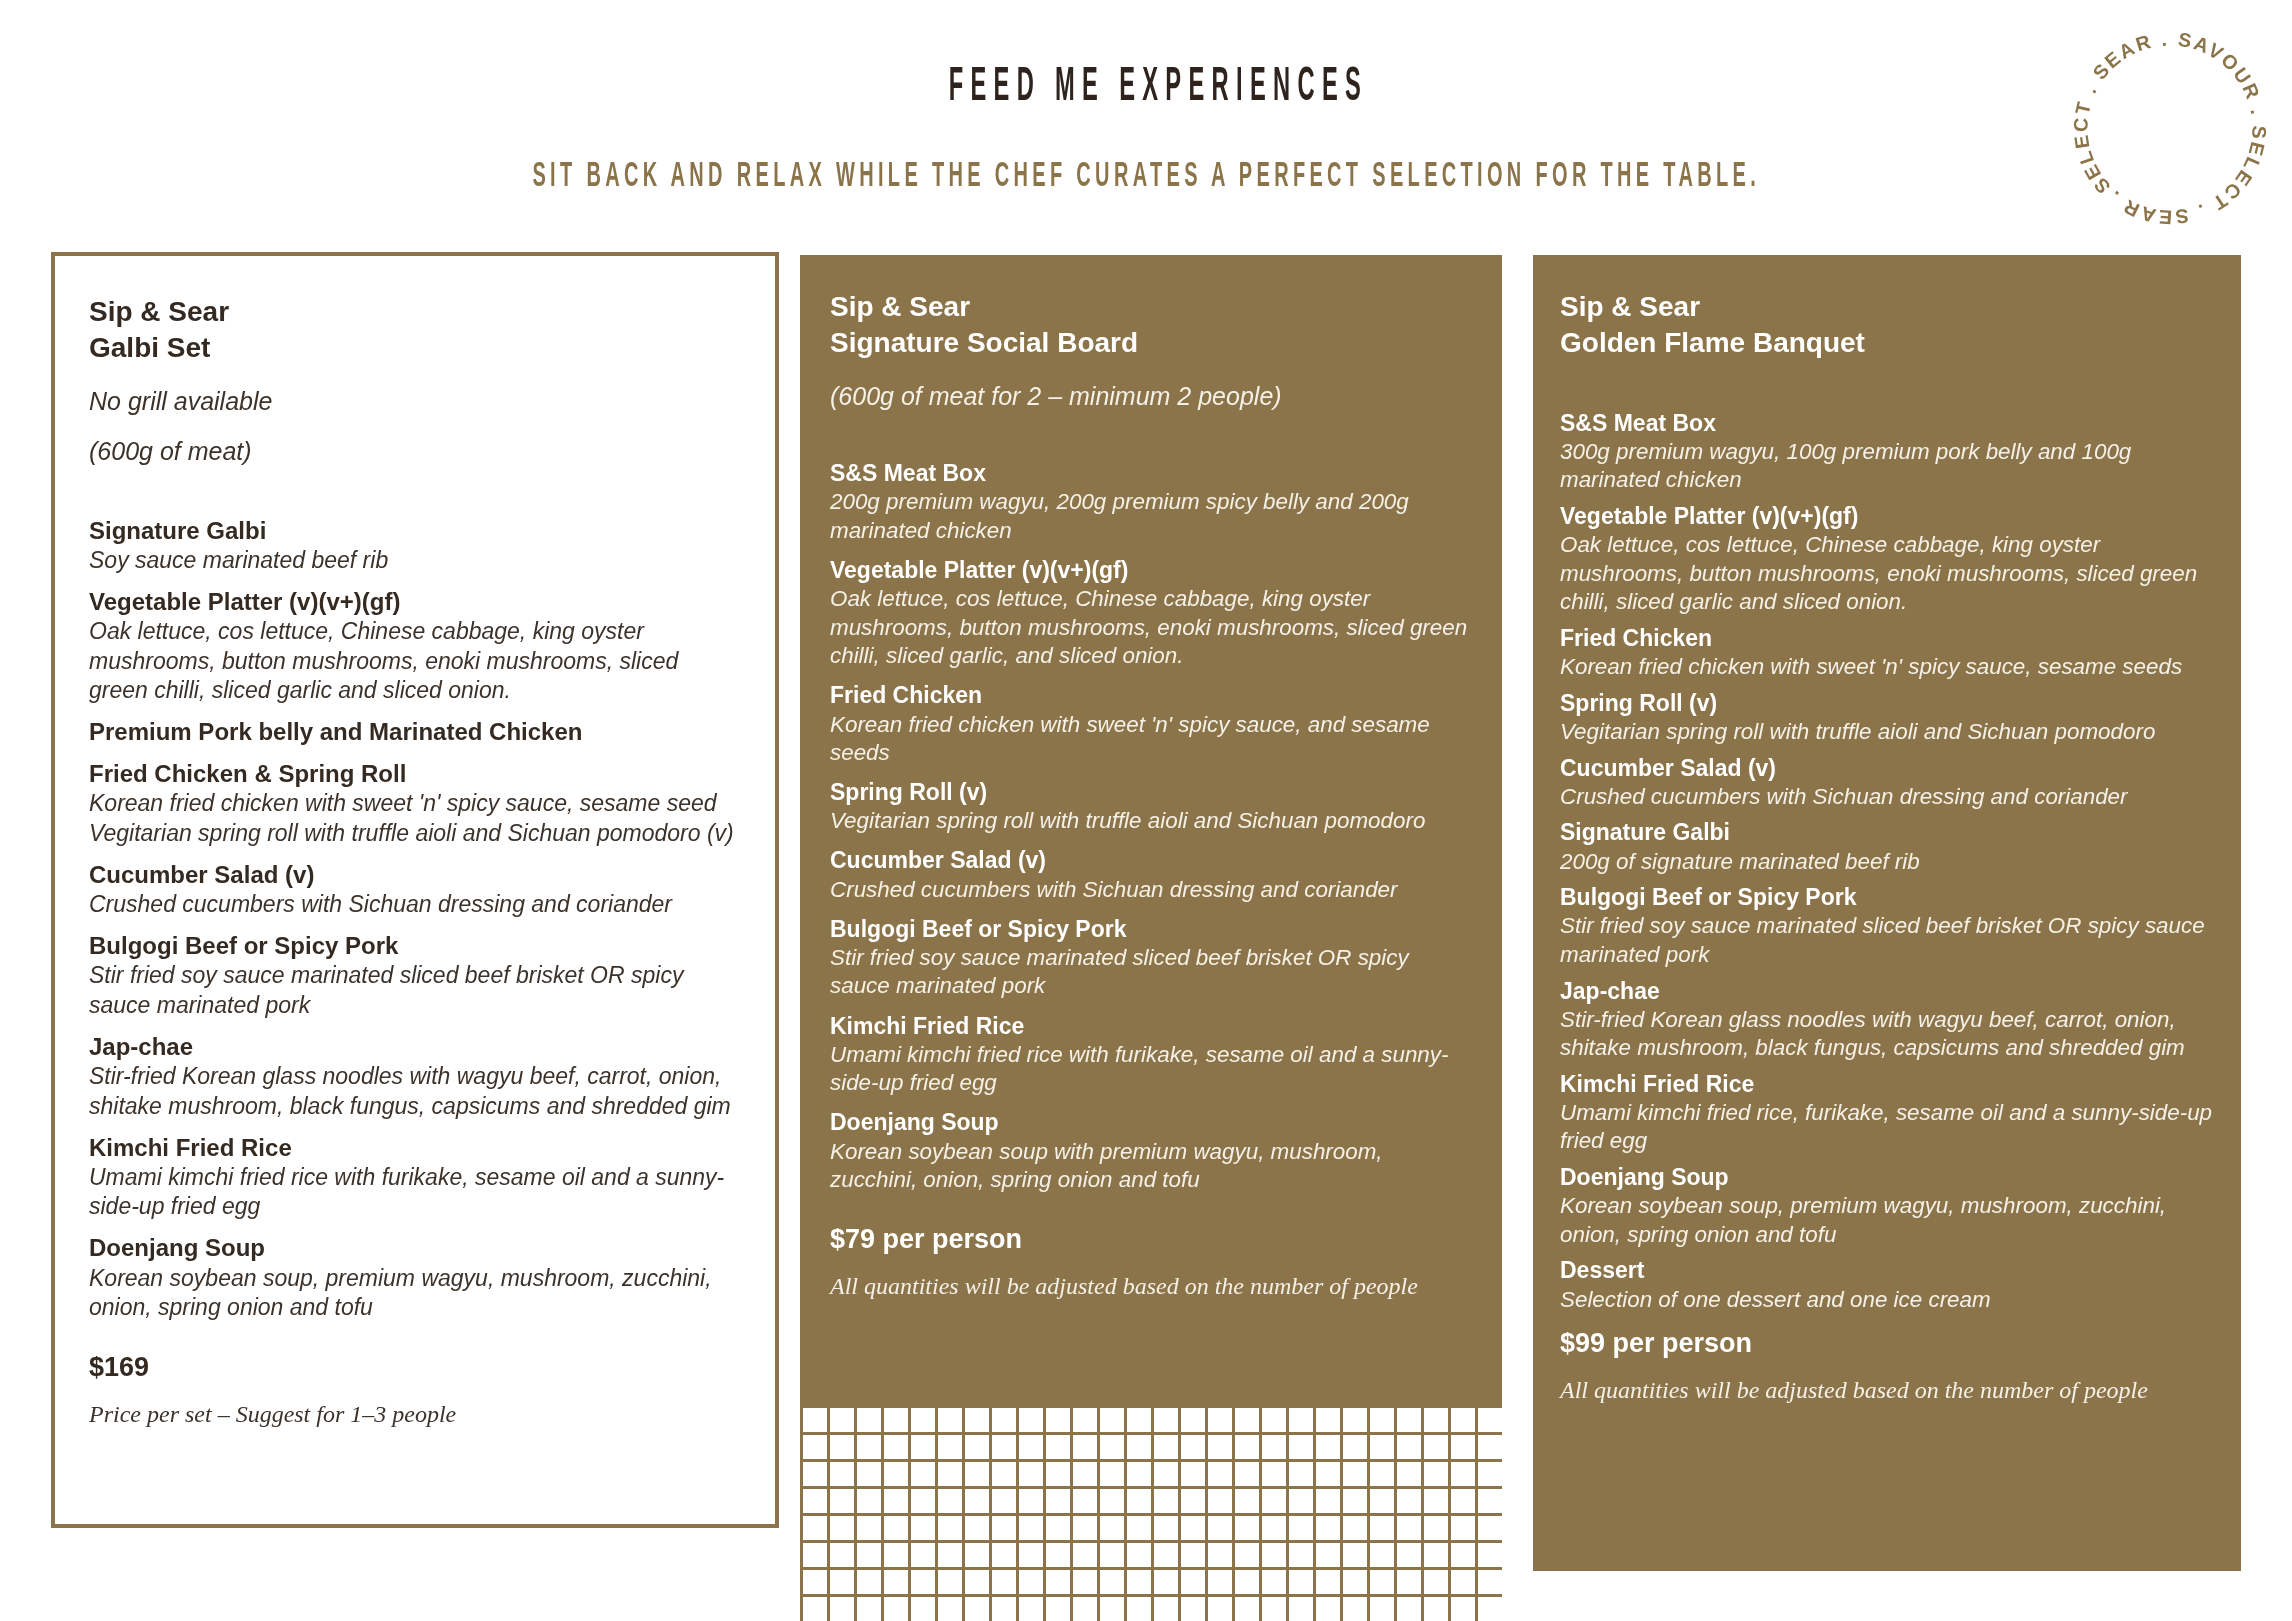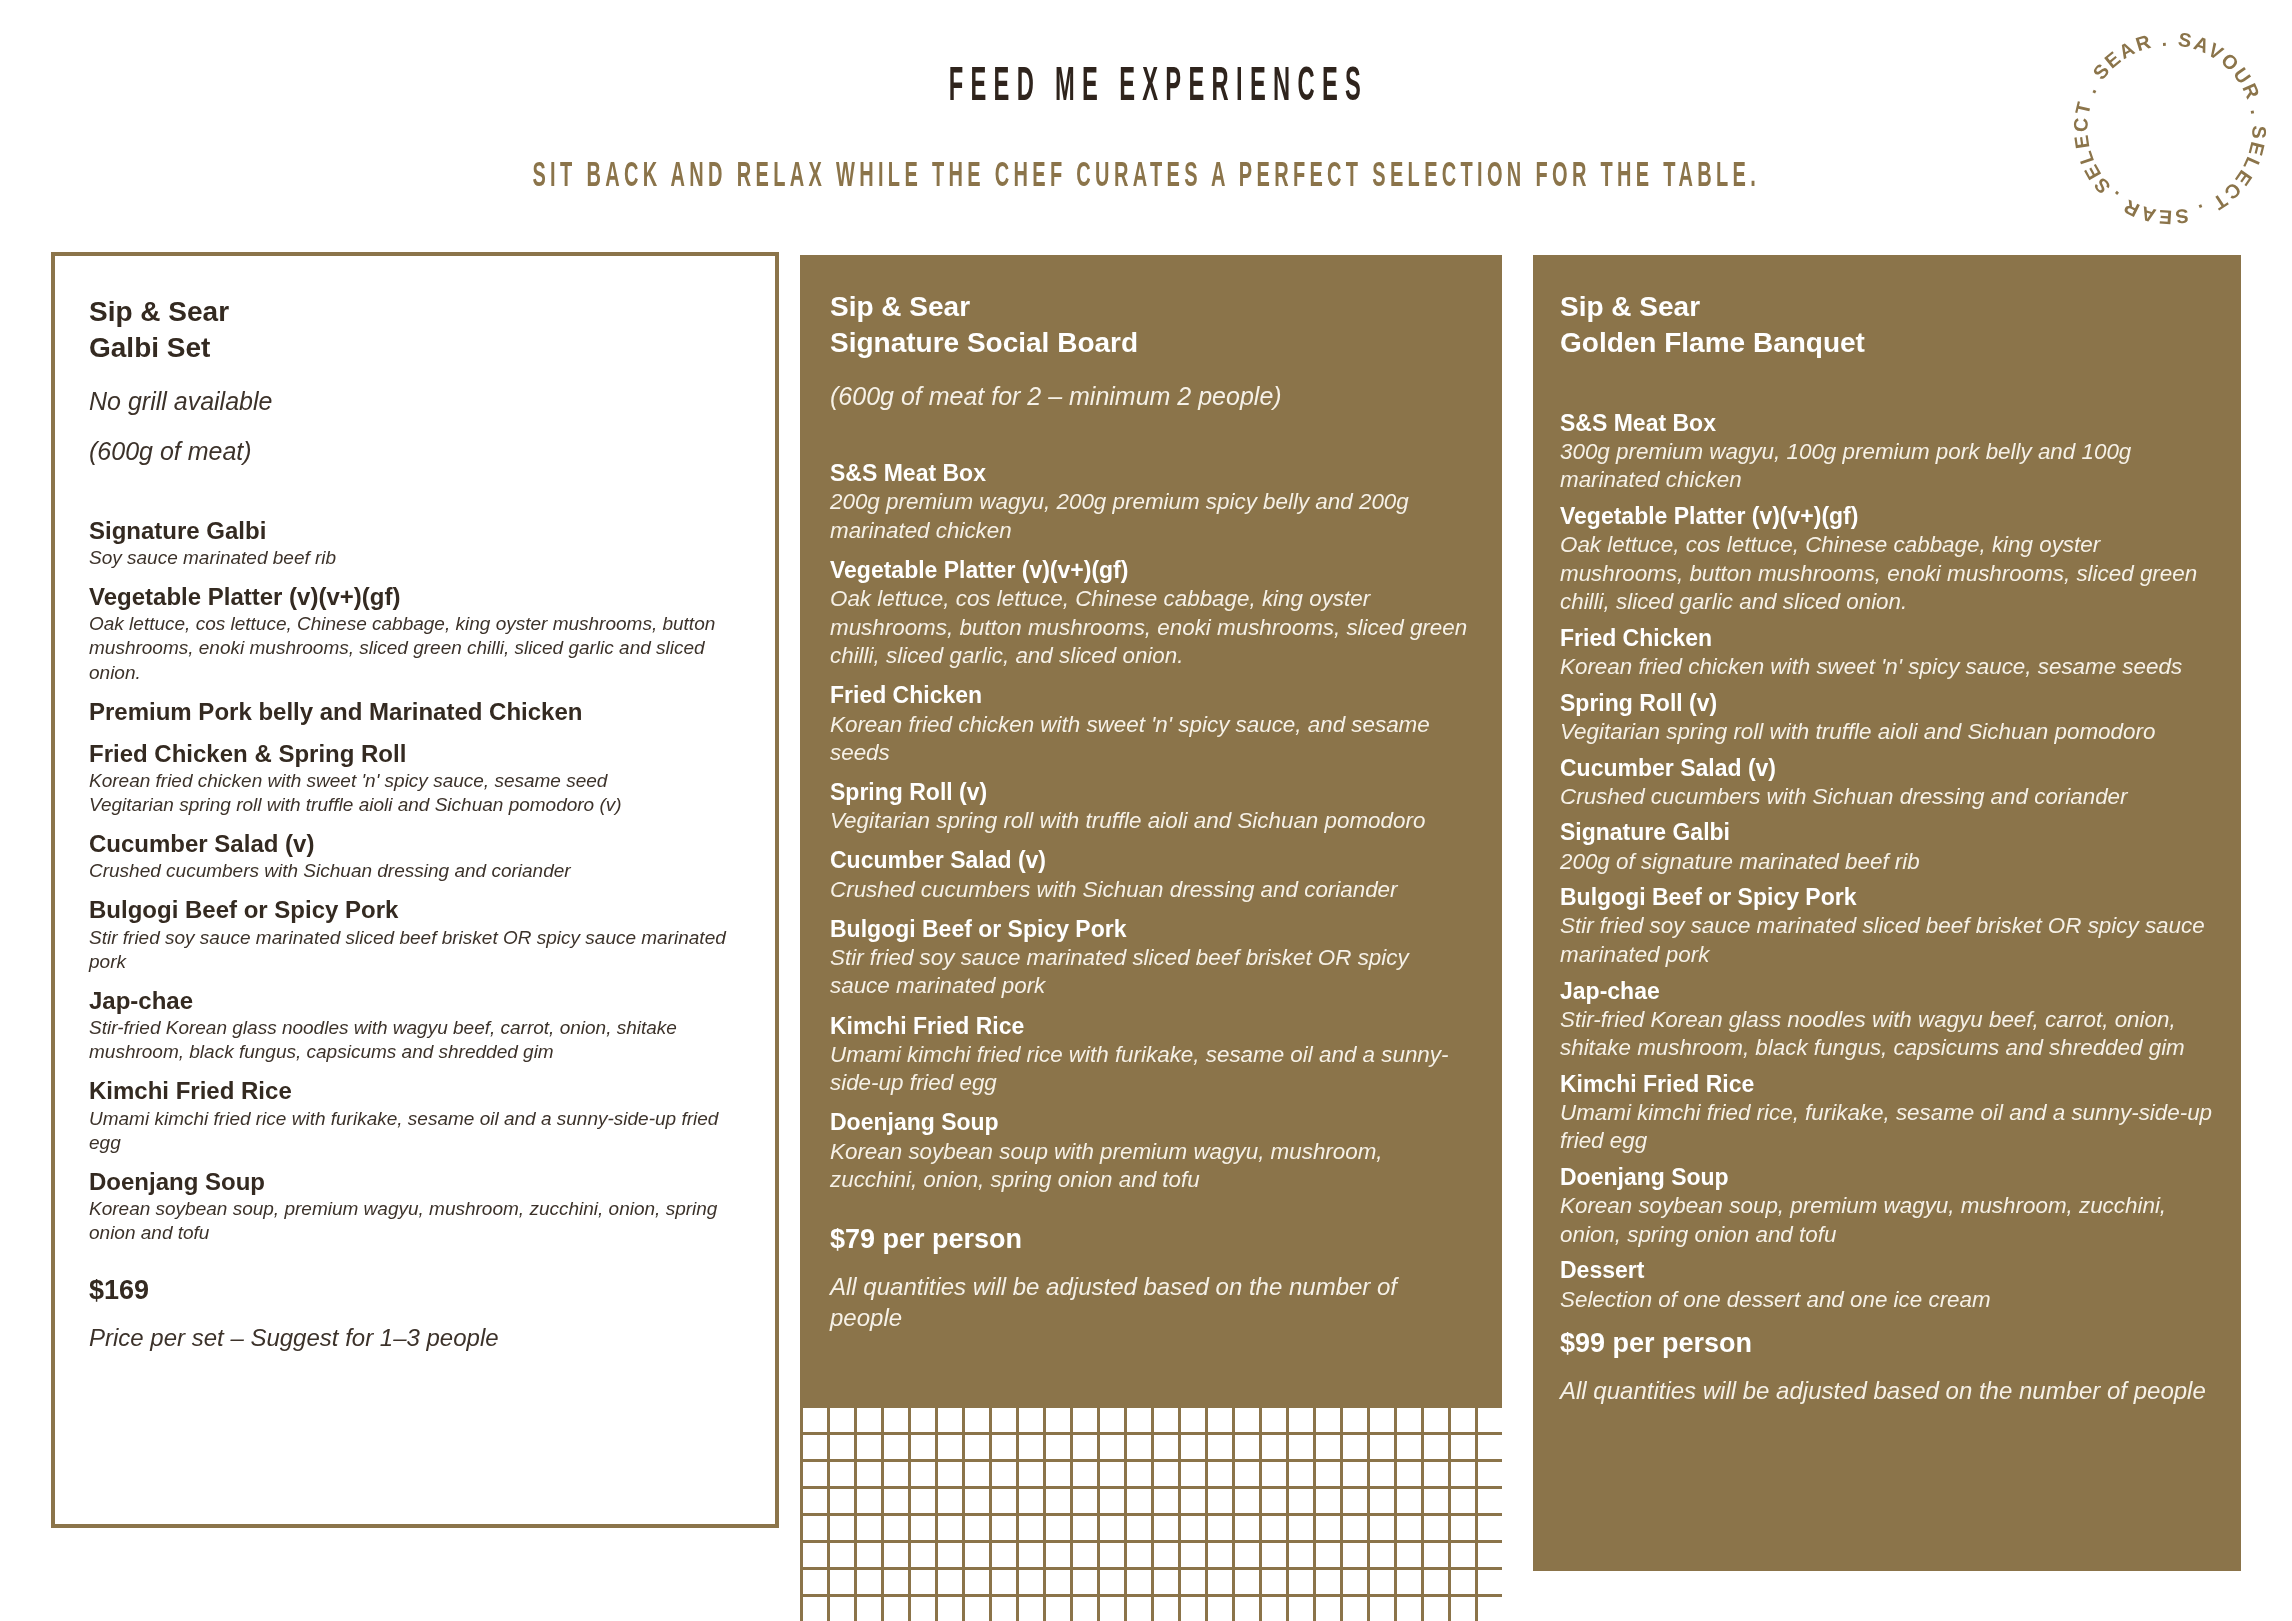--- a/index.html
+++ b/index.html
@@ -42,26 +42,26 @@
     --name:#ffffff;--desc:#f6f1e7;
   }
   .col-title div{font-size:28px;font-weight:700;line-height:1.3;color:var(--name);}
   .note{font-size:25px;font-style:italic;line-height:1.3;color:var(--desc);margin-top:18px;}
   .items{margin-top:47px;}
   .panel--mid .items,.panel--right .items{margin-top:47px;}
   .menu-item{margin-bottom:10.7px;}
   .panel--right .menu-item{margin-bottom:7.2px;}
   .item-name{font-size:24px;font-weight:700;line-height:1.3;color:var(--name);}
   .panel--mid .item-name,.panel--right .item-name{font-size:23px;line-height:1.27;}
-  .item-desc{font-size:19px;font-style:italic;line-height:1.28;color:var(--desc);}
+  .item-desc{font-size:23px;font-style:italic;line-height:1.28;color:var(--desc);}
   .panel--mid .item-desc,.panel--right .item-desc{font-size:22.4px;line-height:1.27;}
   .price-block{margin-top:29px;}
   .panel--right .price-block{margin-top:14.3px;}
   .price{font-size:27px;font-weight:700;color:var(--name);}
-  .price-note{font-size:24px;font-style:italic;line-height:1.3;color:var(--desc);margin-top:16px;}
+  .price-note{font-size:24px;font-style:italic;line-height:1.3;color:var(--desc);margin-top:16px;font-family:Liberation Serif, serif;}
   
   .grill{
     position:absolute;left:800px;top:1405px;width:702px;height:216px;background:#ffffff;
     background-image:
       linear-gradient(to right,#8b744a 2.7px,transparent 2.7px),
       linear-gradient(to bottom,#8b744a 2.7px,transparent 2.7px);
     background-size:27px 27px;
   }
 </style>
 </head>

